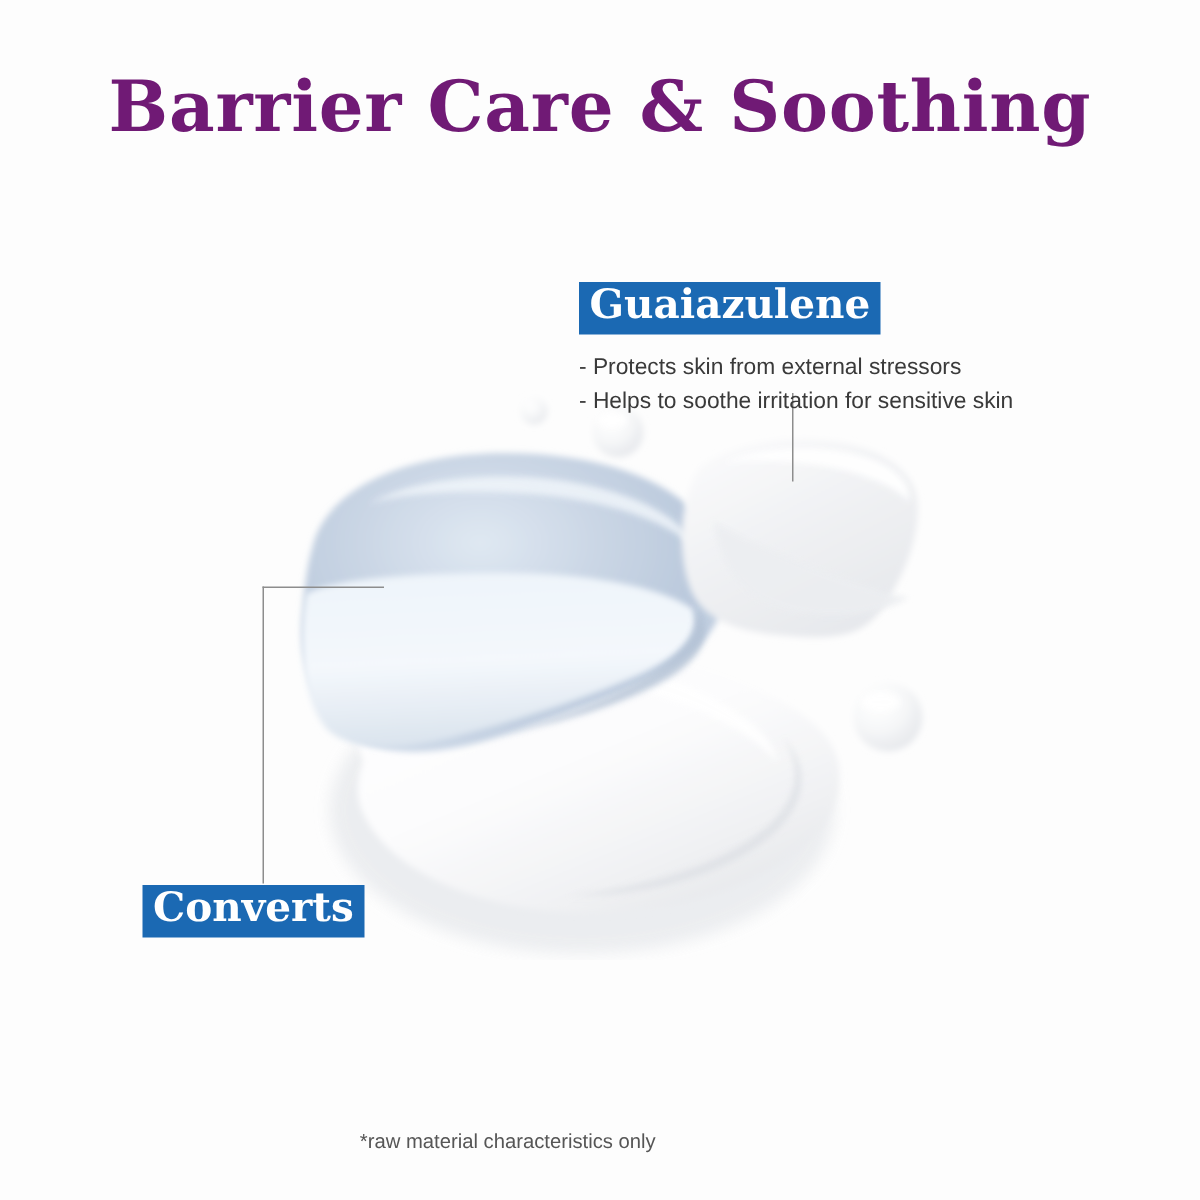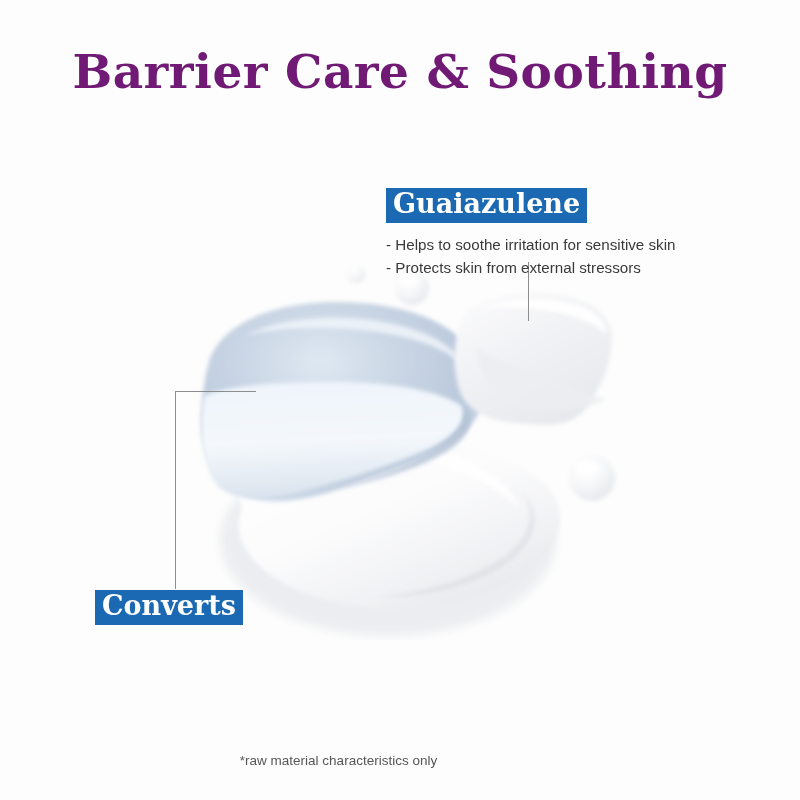--- a/index.html
+++ b/index.html
@@ -206,22 +206,22 @@
     </svg>
   </div>
 
   <div class="leader" id="leader-guaiazulene-vertical"></div>
   <div class="leader" id="leader-panthenol-horizontal"></div>
   <div class="leader" id="leader-panthenol-vertical"></div>
 
   <div class="callout" id="callout-guaiazulene">
     <div class="callout-name">Guaiazulene</div>
     <div class="callout-lines">
+      <span class="callout-line">- Protects skin from external stressors</span>
       <span class="callout-line">- Helps to soothe irritation for sensitive skin</span>
-      <span class="callout-line">- Protects skin from external stressors</span>
     </div>
   </div>
 
   <div class="callout" id="callout-panthenol">
     <div class="callout-name">Converts</div>
   </div>
 
   <div class="footnote">*raw material characteristics only</div>
 
 </div>

